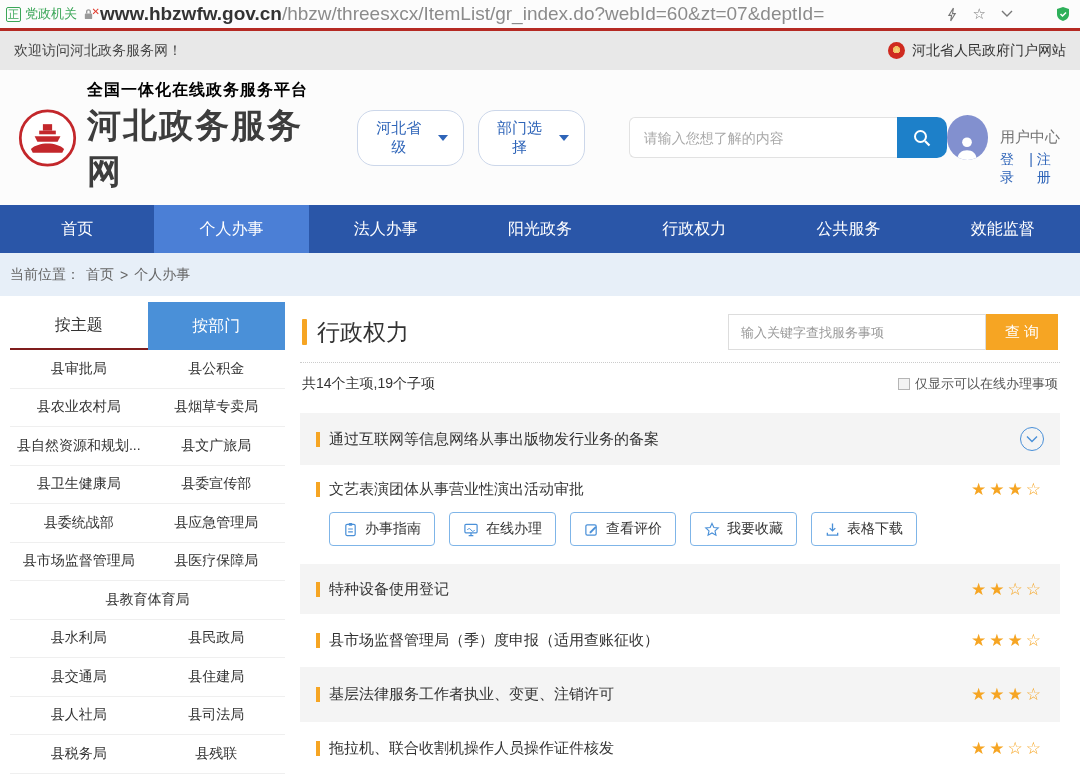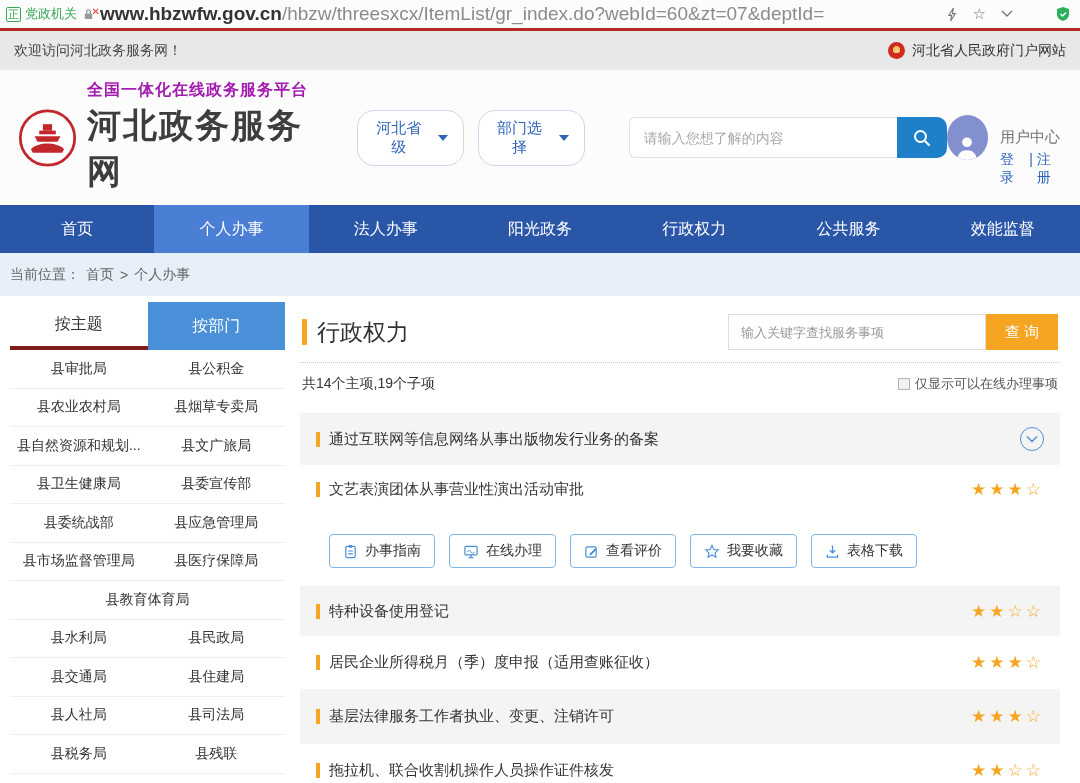--- a/index.html
+++ b/index.html
@@ -27,21 +27,21 @@
 
   
   .welcome-bar { height:39px; background:#e8e8e8; display:flex; align-items:center; padding:0 14px; font-size:14px; color:#444; }
   .welcome-right { margin-left:auto; display:flex; align-items:center; gap:7px; }
   .emblem { width:17px; height:17px; border-radius:50%; background:radial-gradient(circle at 50% 45%, #f2c063 0 28%, #cf2a1f 30% 100%); display:flex; align-items:center; justify-content:center; color:#f6d27a; font-size:8px; line-height:1; }
   .portal-link { color:#333; }
 
   
   .site-header { height:135px; background:#fcfcfc; display:flex; align-items:center; padding:0 18px; }
   .logo { display:flex; align-items:center; gap:10px; }
-  .logo-titles .small { font-size:16px; font-weight:bold; color:#a21caf; letter-spacing:1px; }
+  .logo-titles .small { font-size:16px; font-weight:bold; color:#000000; letter-spacing:1px; }
   .logo-titles .big { font-size:34px; font-weight:bold; color:#3d3d3d; letter-spacing:2px; margin-top:2px; }
   .dropdowns { display:flex; gap:14px; margin-left:38px; }
   .dd-btn { display:inline-flex; align-items:center; gap:14px; border:1px solid #ccd7ea; background:#fff; border-radius:17px; padding:8px 15px; font-size:15px; color:#2e64b8; cursor:pointer; }
   .caret { width:0; height:0; border-left:5px solid transparent; border-right:5px solid transparent; border-top:6px solid #2e64b8; }
   .hsearch { display:flex; margin-left:44px; }
   .hsearch input { width:268px; height:41px; border:1px solid #e2e2e2; border-right:none; border-radius:6px 0 0 6px; padding:0 14px; font-size:14px; color:#333; outline:none; background:#fff; }
   .hsearch input::placeholder { color:#a9a9a9; }
   .hsearch .go { width:50px; height:41px; background:#1d80c9; border:none; border-radius:0 10px 10px 0; display:flex; align-items:center; justify-content:center; cursor:pointer; }
   .user-area { margin-left:auto; display:flex; align-items:center; gap:12px; }
   .avatar { width:45px; height:45px; border-radius:50%; background:#8290cf; display:flex; align-items:flex-end; justify-content:center; overflow:hidden; }
@@ -58,21 +58,21 @@
   
   .breadcrumb { height:43px; background:#e7eff8; display:flex; align-items:center; padding:0 10px; font-size:14px; color:#666; gap:6px; }
   .breadcrumb .link { color:#666; cursor:pointer; }
 
   
   .content { display:flex; height:487px; background:#fff; padding-top:6px; }
 
   
   .sidebar { width:275px; margin-left:10px; flex:none; }
   .side-tabs { display:flex; height:48px; }
-  .side-tab { flex:1; display:flex; align-items:center; justify-content:center; font-size:16px; background:#fff; color:#333; cursor:pointer; border-bottom:4px solid #7f1d1d; }
+  .side-tab { flex:1; display:flex; align-items:center; justify-content:center; font-size:16px; background:#fff; color:#333; cursor:pointer; border-bottom:2px solid #7f1d1d; }
   .side-tab.active { background:#4a90d8; color:#fff; border-bottom:none; }
   .dept-row { display:flex; height:38.5px; border-bottom:1px solid #efefef; }
   .dept-cell { flex:1; display:flex; align-items:center; justify-content:center; font-size:14px; color:#333; cursor:pointer; background:#fff; white-space:nowrap; overflow:hidden; }
 
   
   .main-panel { width:760px; margin-left:15px; background:#fff; flex:none; }
   .mp-head { display:flex; align-items:center; justify-content:space-between; padding:12px 2px 12px 2px; border-bottom:1px dotted #ccc; }
   .mp-title { display:flex; align-items:center; gap:10px; font-size:23px; color:#333; }
   .mp-title .obar { width:5px; height:26px; background:#f6a523; border-radius:1px; }
   .mp-search { display:flex; }
@@ -87,21 +87,21 @@
   .svc-list { margin-top:8px; }
   .svc-row { display:flex; align-items:center; justify-content:space-between; padding:0 16px; }
   .svc-row.gray { background:#f4f4f4; }
   .svc-row.white { background:#fff; }
   .svc-title { display:flex; align-items:center; gap:9px; font-size:15px; color:#333; }
   .svc-title .obar { width:4px; height:15px; background:#f6a523; flex:none; }
   .stars { font-size:17px; color:#f6a523; letter-spacing:3px; white-space:nowrap; }
   .expand-circle { width:24px; height:24px; border:1px solid #4a90d8; border-radius:50%; display:flex; align-items:center; justify-content:center; cursor:pointer; flex:none; }
   .svc-block { padding:14px 16px 16px 16px; }
   .svc-block .title-line { display:flex; align-items:center; justify-content:space-between; }
-  .action-row { display:flex; gap:14px; margin-top:34px; margin-left:13px; }
+  .action-row { display:flex; gap:14px; margin-top:12px; margin-left:13px; }
   .action-btn { display:inline-flex; align-items:center; gap:7px; border:1px solid #7fb5e8; border-radius:4px; background:#fff; padding:7px 13px; font-size:14px; color:#333; cursor:pointer; white-space:nowrap; }
 
   .r1 { height:52px; } .r3 { height:50px; margin-top:2px; } .r4 { height:53px; }
   .r5 { height:55px; } .r6 { height:52px; }
 </style>
 </head>
 <body>
 
 <div class="screen">
 
@@ -359,21 +359,21 @@
           <div class="svc-title">
               <span class="obar"></span>
               <span>特种设备使用登记</span>
             </div>
           <span class="stars">★★☆☆</span>
         </div>
 
         <div class="svc-row white r4">
           <div class="svc-title">
               <span class="obar"></span>
-              <span>居民企业所得税月（季）度申报（适用查账征收）</span>
+              <span>县市场监督管理局（季）度申报（适用查账征收）</span>
             </div>
           <span class="stars">★★★☆</span>
         </div>
 
         <div class="svc-row gray r5">
           <div class="svc-title">
               <span class="obar"></span>
               <span>基层法律服务工作者执业、变更、注销许可</span>
             </div>
           <span class="stars">★★★☆</span>

